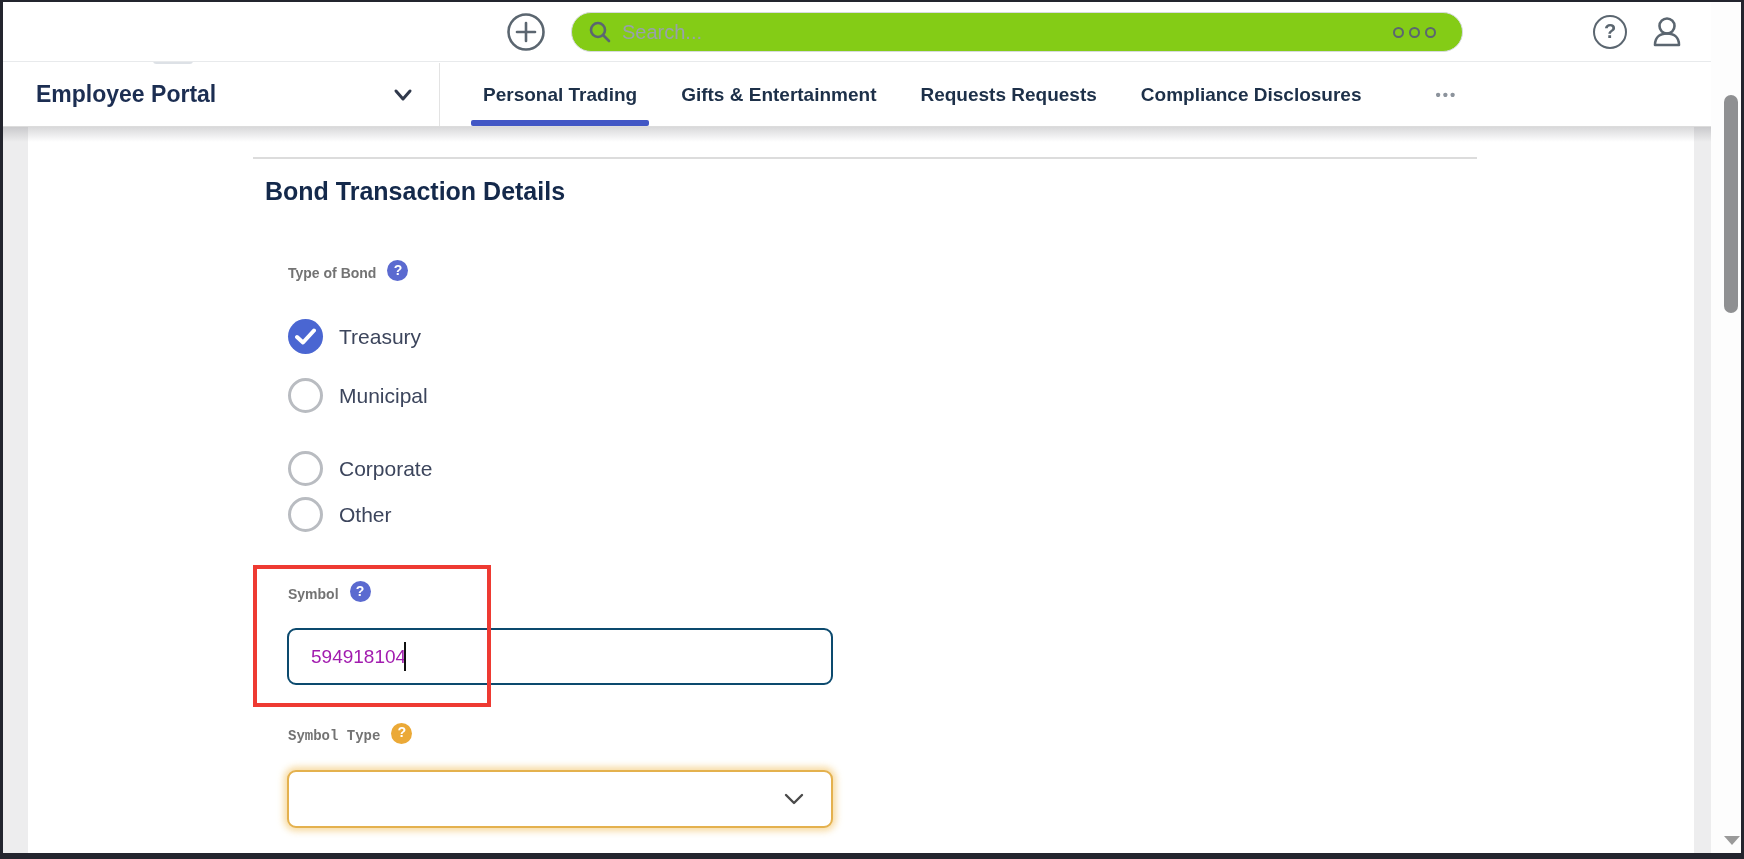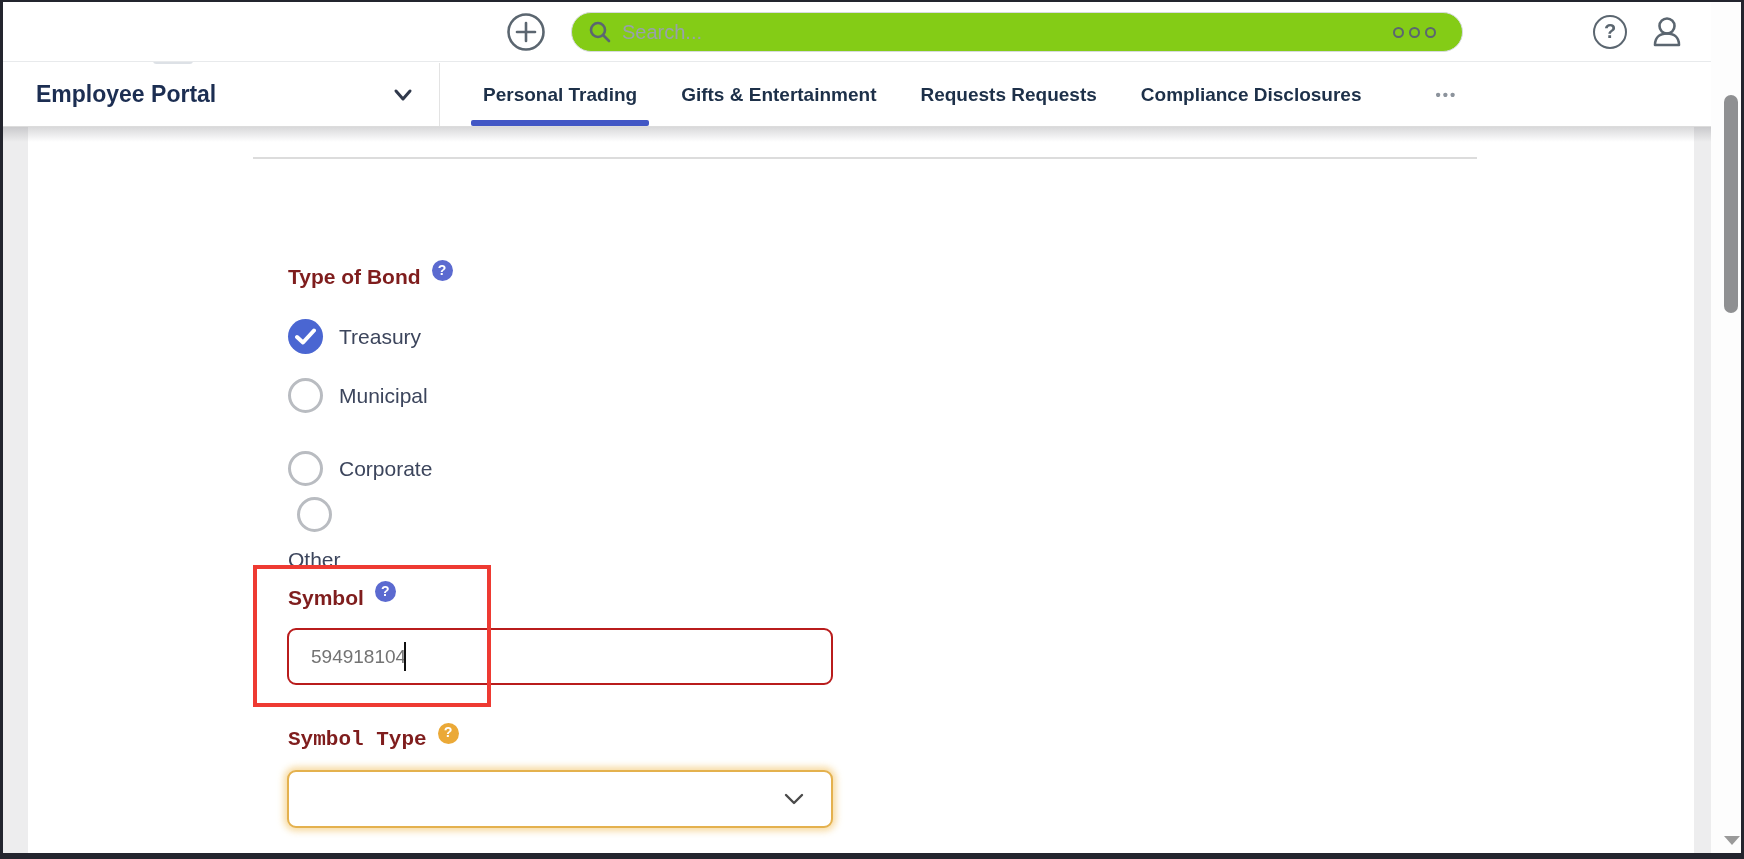--- a/index.html
+++ b/index.html
@@ -48,34 +48,34 @@
   
   .gutter { position:absolute; top:125px; bottom:0; background:#ededee; }
   .gutter.left  { left:0; width:25px; }
   .gutter.right { left:1691px; width:17px; }
   .card { position:absolute; left:25px; top:125px; width:1666px; bottom:0; background:#fff; }
 
   .rule { position:absolute; left:225px; top:30px; width:1224px; height:2px; background:#dcdcdc; }
   .page-heading { position:absolute; left:237px; top:50px; font-size:25px; font-weight:bold; color:#14294b; }
 
   .field-label-row { position:absolute; display:flex; align-items:flex-start; gap:11px; }
-  .field-label { font-size:21px; font-weight:bold; color:#7f1d1d; }
+  .field-label { font-size:14px; font-weight:bold; color:#737373; }
   .help-bubble { width:21px; height:21px; border-radius:50%; margin-top:-5px; color:#fff;
                  font-size:14px; font-weight:bold; text-align:center; line-height:21px; cursor:pointer; }
   .help-bubble.blue  { background:#5b6ad0; }
   .help-bubble.amber { background:#eba937; }
 
   .radio-row { position:absolute; left:260px; display:flex; align-items:center; gap:16px; cursor:pointer; }
   .radio-circle { width:35px; height:35px; border-radius:50%; border:3px solid #b9bcc1; background:#fff; }
   .radio-circle.checked { border:none; background:#4a66d2; display:flex; align-items:center; justify-content:center; }
   .radio-label { font-size:21px; color:#3c455c; }
 
   .text-input-wrap { position:absolute; left:259px; top:501px; width:546px; height:57px; }
-  .symbol-input { width:100%; height:100%; border:2px solid #b91c1c; border-radius:9px;
-                  padding-left:22px; font-size:19px; color:#737373; outline:none;
+  .symbol-input { width:100%; height:100%; border:2px solid #0c4a6e; border-radius:9px;
+                  padding-left:22px; font-size:19px; color:#a21caf; outline:none;
                   font-family:"Liberation Sans", sans-serif; }
   .caret { position:absolute; left:117px; top:14px; width:2px; height:29px; background:#111; }
 
   .dropdown { position:absolute; left:259px; top:643px; width:546px; height:58px; background:#fff;
               border:2px solid #e4b14e; border-radius:9px; cursor:pointer;
               box-shadow:0 0 7px 3px rgba(243,197,107,0.65);
               display:flex; align-items:center; justify-content:flex-end; padding-right:26px; }
   .dropdown-value { flex:1; font-size:19px; color:#23242b; padding-left:22px; }
 
   .annotation-box { position:absolute; left:225px; top:438px; width:238px; height:142px;
@@ -140,20 +140,21 @@
       <div class="tabs-more">•••</div>
     </div>
   </div>
   <div class="nav-shadow"></div>
 
   <div class="gutter left"></div>
   <div class="gutter right"></div>
 
   <div class="card">
     <div class="rule"></div>
+    <div class="page-heading">Bond Transaction Details</div>
 
     <div class="field-label-row" style="left:260px; top:138px;">
       <span class="field-label">Type of Bond</span>
       <span class="help-bubble blue">?</span>
     </div>
 
     <div class="radio-row" style="top:192px;">
       <span class="radio-circle checked">
         <svg width="21" height="17" viewBox="0 0 21 17">
           <polyline points="2,9 8,14.5 19,2.5" style="fill:none;stroke:#fff;stroke-width:4;stroke-linecap:round;stroke-linejoin:round;"></polyline>
@@ -162,21 +163,21 @@
       <span class="radio-label">Treasury</span>
     </div>
     <div class="radio-row" style="top:251px;">
       <span class="radio-circle"></span>
       <span class="radio-label">Municipal</span>
     </div>
     <div class="radio-row" style="top:324px;">
       <span class="radio-circle"></span>
       <span class="radio-label">Corporate</span>
     </div>
-    <div class="radio-row" style="top:370px;flex-direction:column;">
+    <div class="radio-row" style="top:370px;">
       <span class="radio-circle"></span>
       <span class="radio-label">Other</span>
     </div>
 
     <div class="field-label-row" style="left:260px; top:459px;">
       <span class="field-label">Symbol</span>
       <span class="help-bubble blue">?</span>
     </div>
     <div class="text-input-wrap">
       <input class="symbol-input" type="text" value="594918104" style="">

